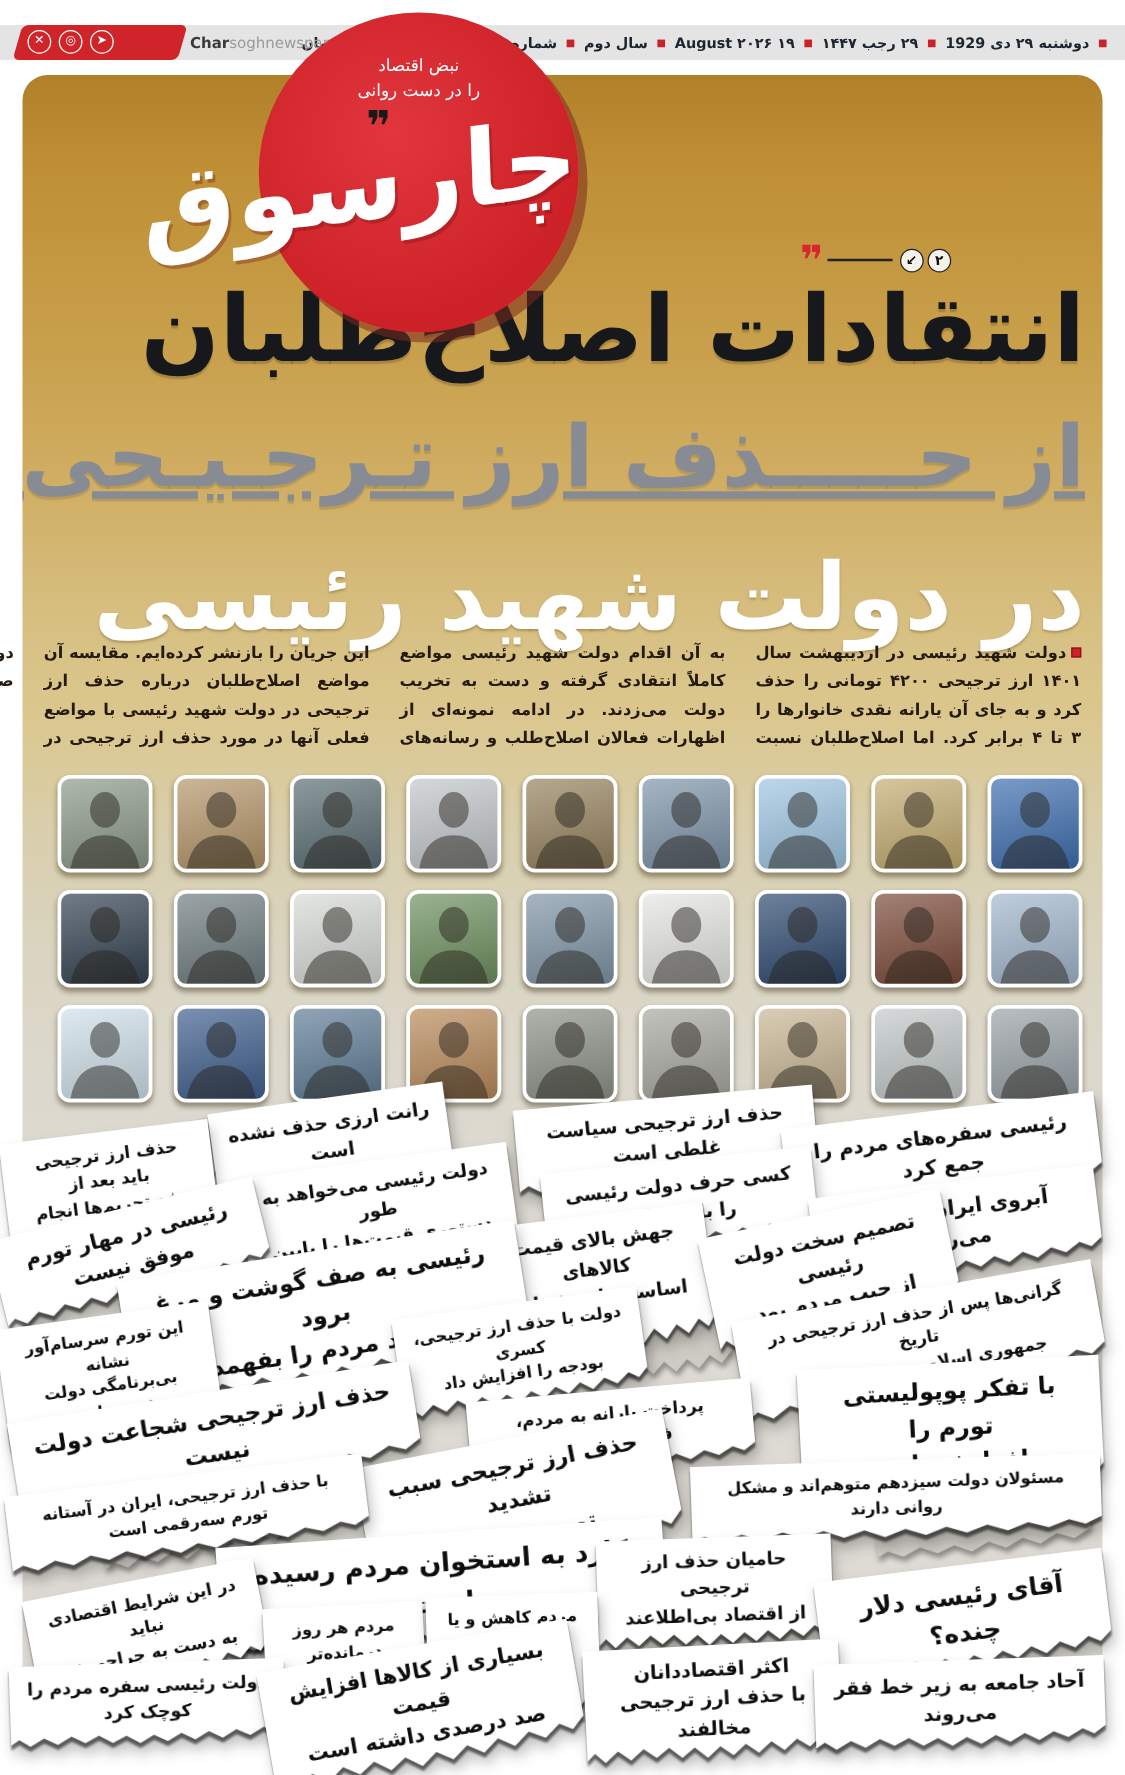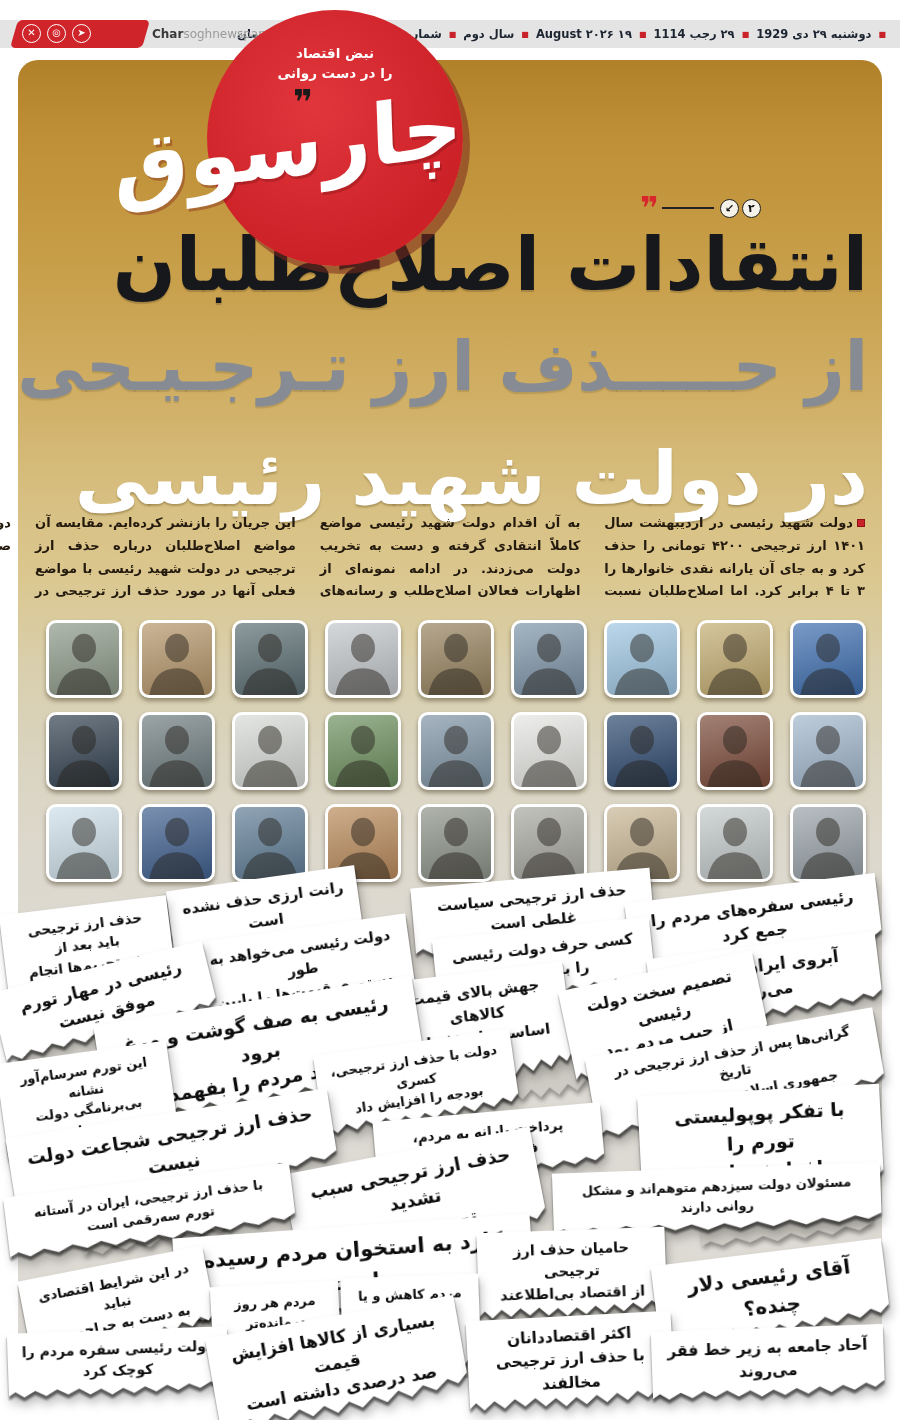--- a/index.html
+++ b/index.html
@@ -40,21 +40,21 @@
     z-index:1;
   }
 
   
   .logo {
     position:absolute; left:207px; top:10px; width:256px; height:256px; border-radius:50%;
     background:radial-gradient(circle at 42% 38%, #e0363c, #cd2128 70%);
     box-shadow:7px 8px 0 rgba(122,41,30,.55);
     z-index:6; direction:rtl; text-align:center;
   }
-  .logo-tagline { margin-top:34px; color:#fff; font-size:13.5px; font-weight:bold; line-height:1.45; }
+  .logo-tagline { margin-top:34px; color:#fff; font-size:13.5px; font-weight:normal; line-height:1.45; }
   .logo-word {
     margin-top:6px; color:#fff; font-size:84px; font-weight:bold; line-height:1.25;
     transform:rotate(-7deg) skewX(-5deg); text-shadow:2px 3px 0 rgba(120,20,20,.35);
   }
   .logo-quote { position:absolute; top:72px; left:86px; color:#1a1a1a; font-size:34px; font-weight:bold; }
 
   
   .headline-block { position:absolute; left:0; top:135px; width:864px; height:395px; overflow:hidden; }
   .hline { position:absolute; right:14px; white-space:nowrap; direction:rtl; font-weight:bold; line-height:1; }
   .hline1 { top:32px;  font-size:74px; color:#17181c; text-shadow:0 2px 1px rgba(0,0,0,.18); }
@@ -114,37 +114,37 @@
       <span class="sicon">◎</span>
       <span class="sicon">➤</span>
     </div>
   <div class="handle">
     <b>Char</b><span>soghnewspaper</span>
   </div>
   <div class="issue-info">
       <span class="sq">■</span>
       <span>دوشنبه ۲۹ دی 1929</span>
       <span class="sq">■</span>
-      <span>۲۹ رجب 1114</span>
+      <span>۲۹ رجب ۱۴۴۷</span>
       <span class="sq">■</span>
       <span>۱۹ August ۲۰۲۶</span>
       <span class="sq">■</span>
       <span>سال دوم</span>
       <span class="sq">■</span>
       <span>شماره ۳۷۸</span>
       <span class="sq">■</span>
       <span>قیمت: ۱۰ هزار تومان</span>
     </div>
 </div>
 
 <div class="card">
 
   <div class="headline-block">
     <div class="hline hline1" style="color: rgb(23, 24, 28);">انتقادات اصلاح‌طلبان</div>
-    <div class="hline hline2" style="color: rgb(135, 140, 148);">از حـــــذف ارز تـرجـیـحی</div>
+    <div class="hline hline2" style="color: rgb(135, 140, 148); text-decoration: underline;">از حـــــذف ارز تـرجـیـحی</div>
     <div class="hline hline3" style="color: rgb(255, 255, 255);">در دولت شهید رئیسی</div>
   </div>
 
   <div class="page-ref">
     <span class="pr-quote">❞</span>
     <span class="pr-line"></span>
     <span class="pr-circle">↙</span>
     <span class="pr-circle">۲</span>
   </div>
 

